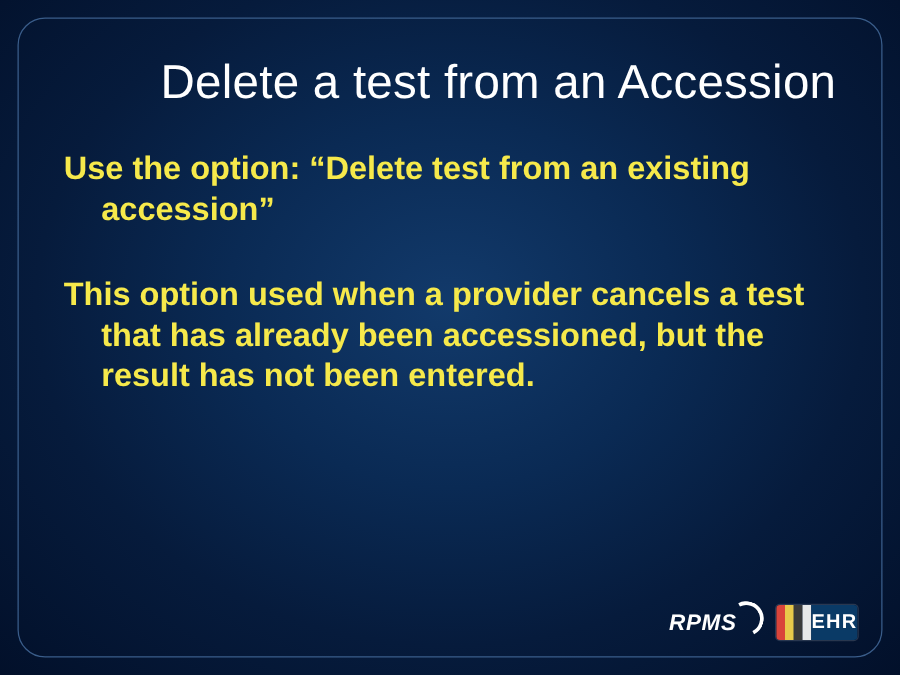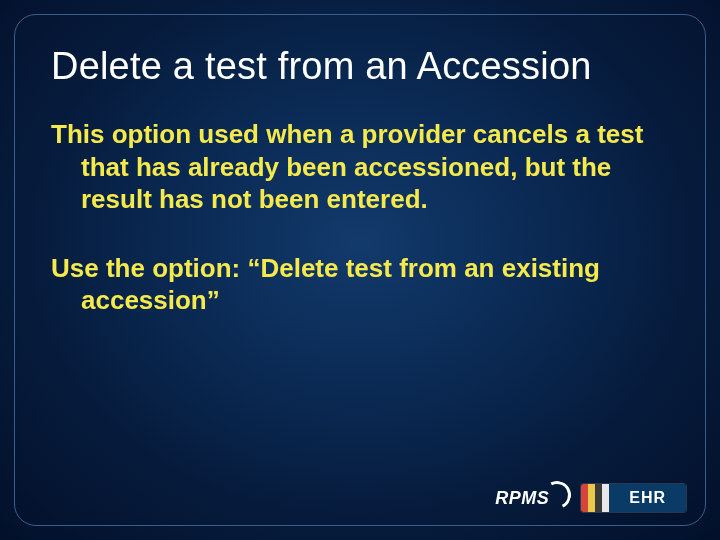--- a/index.html
+++ b/index.html
@@ -27,20 +27,21 @@
     border-radius: 22px;
     box-sizing: border-box;
     padding: 24px 36px 24px 36px;
   }
   .title {
     color: #ffffff;
     font-size: 38px;
     font-weight: 400;
     margin: 6px 0 30px 0;
     letter-spacing: 0.2px;
+    text-align: right;
   }
   .body {
     color: #f6e94b;
     font-size: 26px;
     font-weight: 700;
     line-height: 1.25;
   }
   .para {
     margin: 0 0 36px 0;
     padding-left: 0;
@@ -96,38 +97,38 @@
   }
   .b1 { background: #d9443a; }
   .b2 { background: #e8c94a; }
   .b3 { background: #3a3a3a; }
   .b4 { background: #e8e8e8; }
   .ehr-text {
     background: #0a3a66;
     color: #ffffff;
     font-weight: 700;
     font-size: 16px;
-    padding: 0 20px;
+    padding: 0 0;
     display: flex;
     align-items: center;
     letter-spacing: 1px;
   }
 </style>
 </head>
 <body>
 
 <div class="slide">
   <div class="frame">
     <div class="title">Delete a test from an Accession</div>
     <div class="body">
       <p class="para">
-        <span class="hang">This option used when a provider cancels a test that has already been accessioned, but the result has not been entered.</span>
+        <span class="hang">Use the option:  “Delete test from an existing accession”</span>
       </p>
       <p class="para">
-        <span class="hang">Use the option:  “Delete test from an existing accession”</span>
+        <span class="hang">This option used when a provider cancels a test that has already been accessioned, but the result has not been entered.</span>
       </p>
     </div>
   </div>
   <div class="logo">
     <div class="rpms">
       <span>RPMS</span>
       <span class="arc"></span>
     </div>
     <div class="ehr-badge">
       <div class="ehr-bars">

